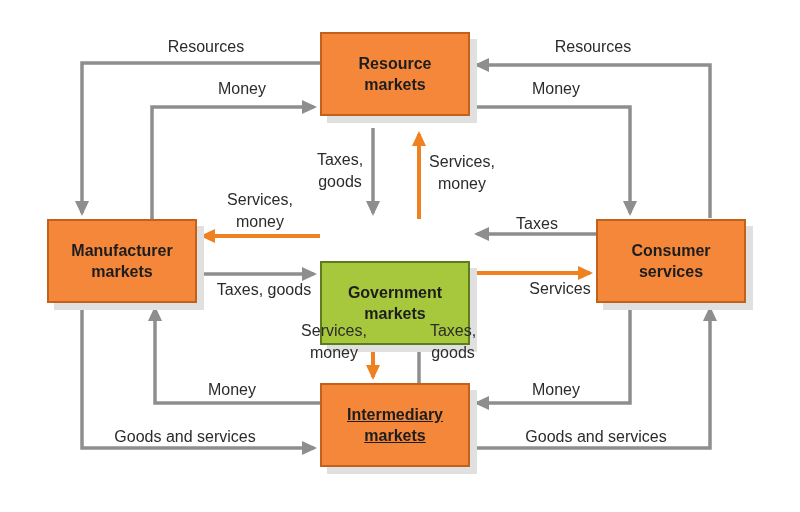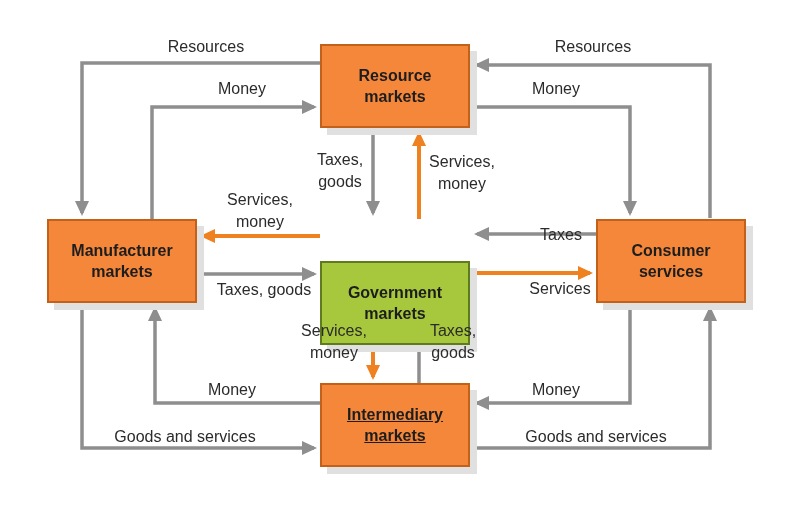--- a/index.html
+++ b/index.html
@@ -33,21 +33,21 @@
     background: var(--orange_fill, #f5873b);
     border: 2px solid var(--orange_border, #c2611a);
     box-shadow: 7px 7px 0 var(--shadow, #e0e0e0);
     z-index: 2;
   }
   .node.green {
     background: var(--green_fill, #a7c83c);
     border-color: var(--green_border, #5e7b1e);
     margin-top: 42px;
   }
-  .node-resource     { left: 320px; top:  44px; }
+  .node-resource     { left: 320px; top:  32px; }
   .node-government   { left: 320px; top: 219px; }
   .node-manufacturer { left:  47px; top: 219px; }
   .node-consumer     { left: 596px; top: 219px; }
   .node-intermediary { left: 320px; top: 383px; text-decoration: underline; }
   .flow-label {
     position: absolute;
     transform: translate(-50%, -50%);
     white-space: pre-line;
     text-align: center;
     font-size: 16px;
@@ -107,21 +107,21 @@
   <div class="flow-label" style="left:242px; top:89px;">Money</div>
   <div class="flow-label" style="left:593px; top:47px;">Resources</div>
   <div class="flow-label" style="left:556px; top:89px;">Money</div>
   <div class="flow-label" style="left:340px; top:171px;">Taxes,
 goods</div>
   <div class="flow-label" style="left:462px; top:173px;">Services,
 money</div>
   <div class="flow-label" style="left:260px; top:211px;">Services,
 money</div>
   <div class="flow-label" style="left:264px; top:290px;">Taxes, goods</div>
-  <div class="flow-label" style="left:537px; top:235px;margin-left:24px;">Taxes</div>
+  <div class="flow-label" style="left:537px; top:224px;">Taxes</div>
   <div class="flow-label" style="left:536px; top:289px;margin-left:24px;">Services</div>
   <div class="flow-label" style="left:334px; top:342px;">Services,
 money</div>
   <div class="flow-label" style="left:453px; top:342px;">Taxes,
 goods</div>
   <div class="flow-label" style="left:232px; top:390px;">Money</div>
   <div class="flow-label" style="left:185px; top:437px;">Goods and services</div>
   <div class="flow-label" style="left:556px; top:390px;">Money</div>
   <div class="flow-label" style="left:596px; top:437px;">Goods and services</div>
 

